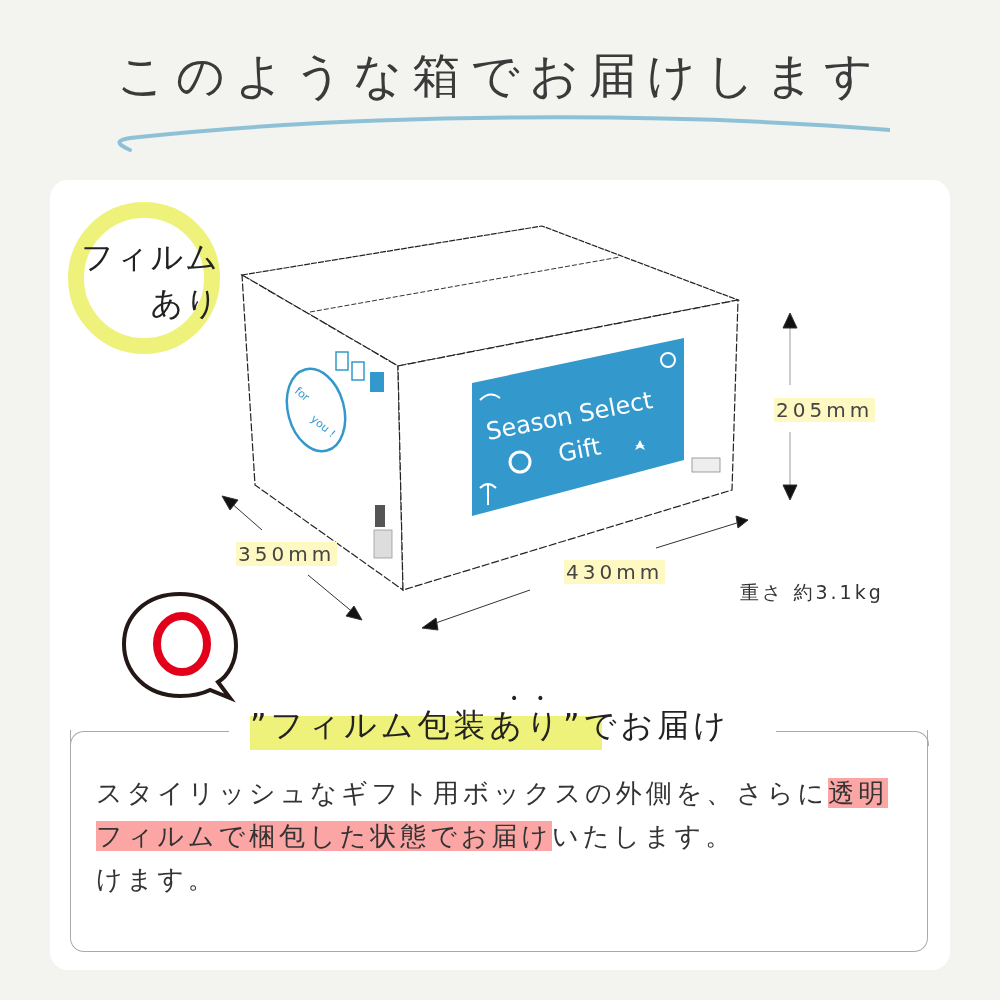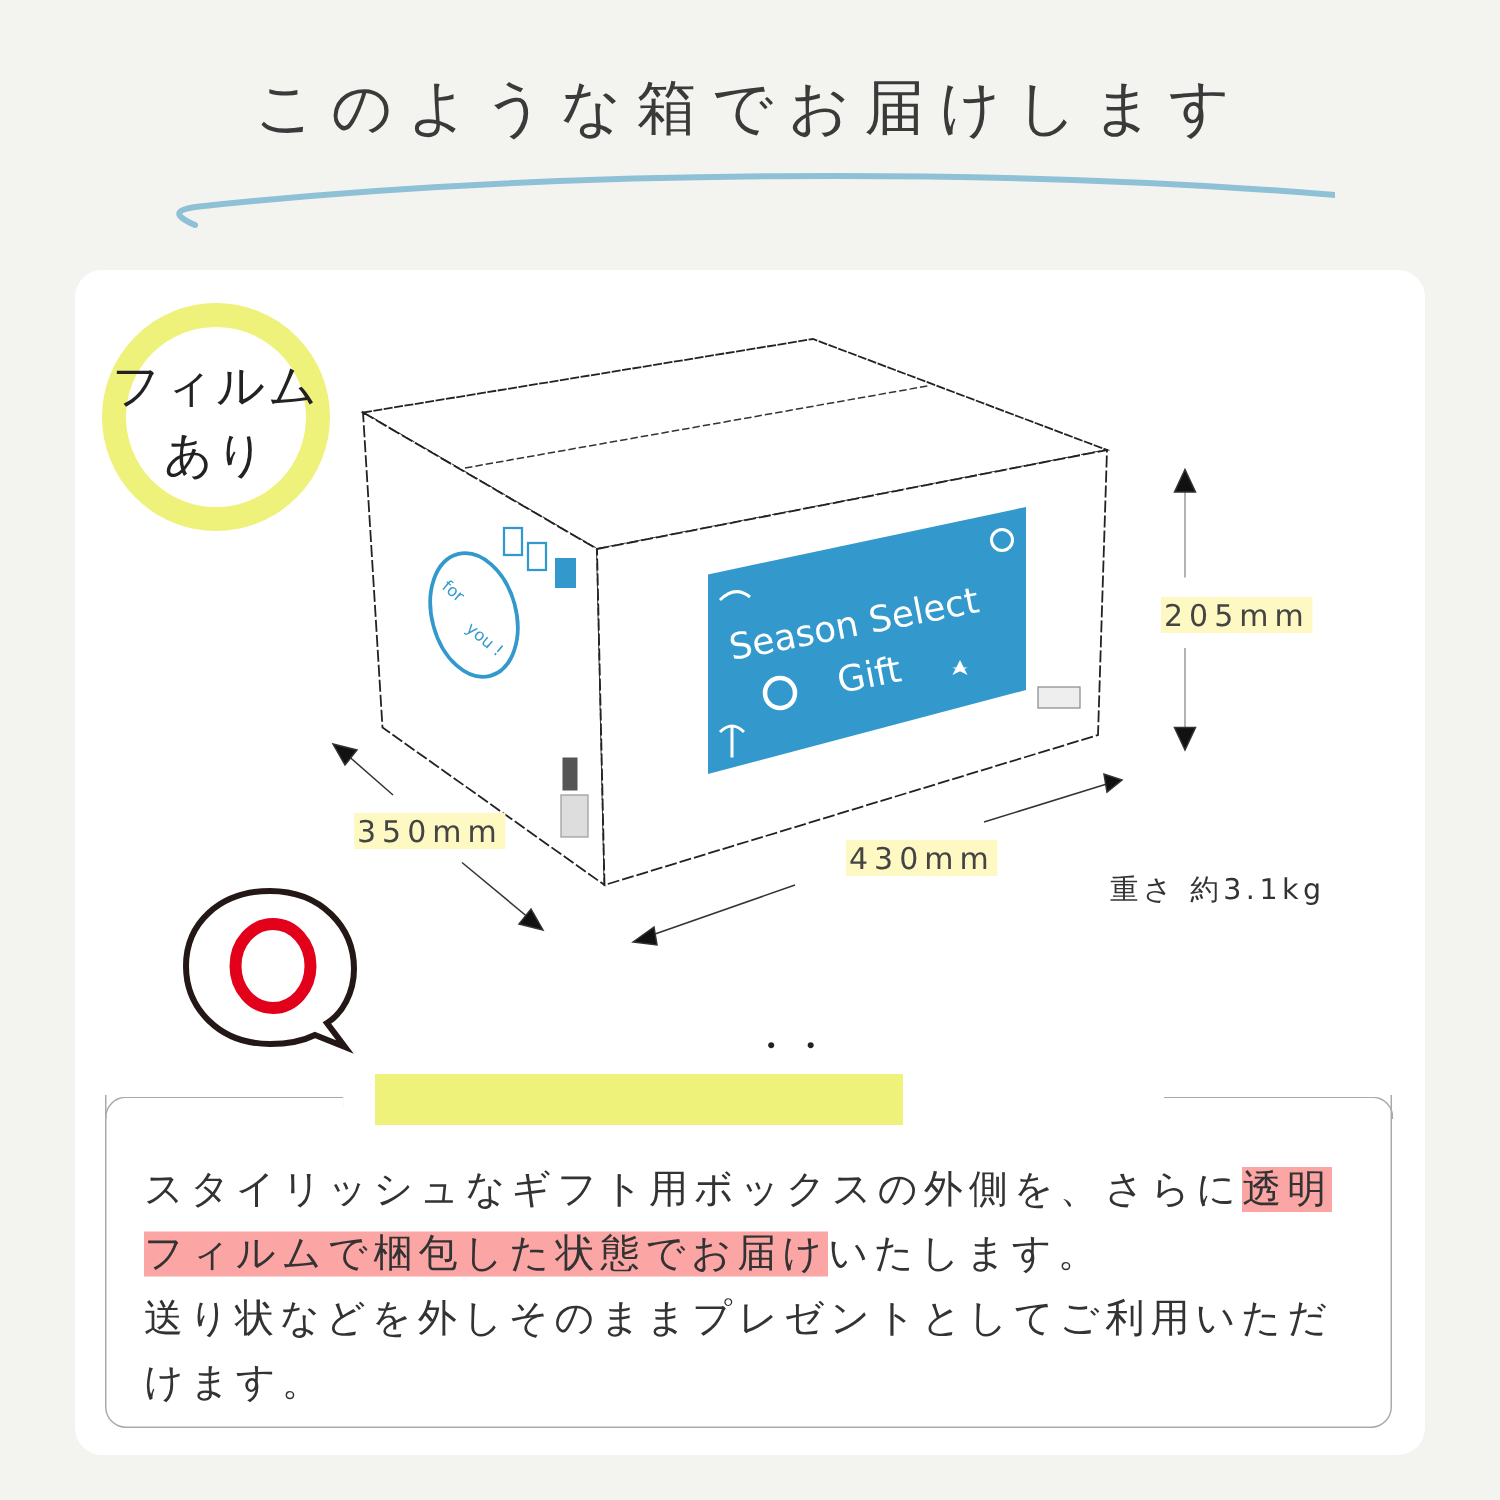--- a/index.html
+++ b/index.html
@@ -1,22 +1,22 @@
 <!DOCTYPE html>
 <html><head>
 <meta charset="utf-8">
 <style>
   html,body{margin:0;padding:0;}
   body{width:1000px;height:1000px;background:#f3f4ef;position:relative;overflow:hidden;font-family:"DejaVu Sans","Liberation Sans",sans-serif;color:#333;}
-  .title{position:absolute;left:0;top:44px;width:1000px;text-align:center;font-size:40px;letter-spacing:10px;color:#3a3a3a;font-family:"DejaVu Sans",sans-serif;}
+  .title{position:absolute;left:0;top:44px;width:1000px;text-align:center;font-size:48px;letter-spacing:10px;color:#3a3a3a;font-family:"DejaVu Sans",sans-serif;}
   .swoosh{position:absolute;left:110px;top:110px;width:780px;height:50px;}
   .card{position:absolute;left:50px;top:180px;width:900px;height:790px;background:#fff;border-radius:18px;}
   .film-badge{position:absolute;left:68px;top:202px;width:150px;height:150px;}
   .film-badge .ring{position:absolute;left:0;top:0;width:120px;height:120px;border:16px solid #eef27a;border-radius:50%;}
-  .film-badge .txt{position:absolute;left:0;top:32px;width:152px;text-align:center;font-size:32px;line-height:46px;color:#222;letter-spacing:2px;}
+  .film-badge .txt{position:absolute;left:0;top:32px;width:152px;text-align:right;font-size:32px;line-height:46px;color:#222;letter-spacing:2px;}
   .box-svg{position:absolute;left:200px;top:210px;width:720px;height:440px;}
   .dim{position:absolute;font-size:20px;letter-spacing:4px;color:#444;background:#fef9c3;padding:0 2px;}
   .weight{position:absolute;left:740px;top:580px;font-size:19px;letter-spacing:3px;color:#333;}
   .ok-icon{position:absolute;left:118px;top:588px;width:130px;height:120px;}
   .sub-heading{position:absolute;left:70px;top:690px;width:860px;height:70px;}
   .sub-heading .hl{position:absolute;left:180px;top:26px;width:352px;height:34px;background:#eef27a;}
   .sub-heading .text{position:absolute;left:180px;top:14px;font-size:32px;letter-spacing:4px;color:#222;white-space:nowrap;}
   .sub-heading .dots{position:absolute;left:440px;top:0px;font-size:14px;letter-spacing:18px;color:#222;}
   .desc{position:absolute;left:70px;top:730px;width:858px;height:222px;border:1px solid #aaa;border-top:none;border-radius:0 0 14px 14px;box-sizing:border-box;}
   .desc-top-l{position:absolute;left:70px;top:731px;width:158px;height:14px;border-left:1px solid #aaa;border-top:1px solid #aaa;border-radius:14px 0 0 0;}
@@ -101,20 +101,22 @@
   <ellipse cx="64" cy="56" rx="25" ry="28" fill="none" stroke="#e3001b" stroke-width="8"></ellipse>
 </svg>
 
 <div class="desc-top-l"></div>
 <div class="desc-top-r"></div>
 <div class="desc"></div>
 
 <div class="sub-heading">
   <div class="hl"></div>
   <div class="dots">••</div>
+  <div class="text">
+    <span>”フィルム包装あり”</span><span>でお届け</span>
+  </div>
 </div>
 
 <div class="desc-text">
   <div><span>スタイリッシュなギフト用ボックスの外側を、さらに</span><span class="mark">透明</span></div>
   <div><span class="mark">フィルムで梱包した状態でお届け</span><span>いたします。</span></div>
-  <div>送り状などを外しそのままプレゼントとしてご利用いただ</div>
   <div>けます。</div>
 </div>
 
 </body></html>

